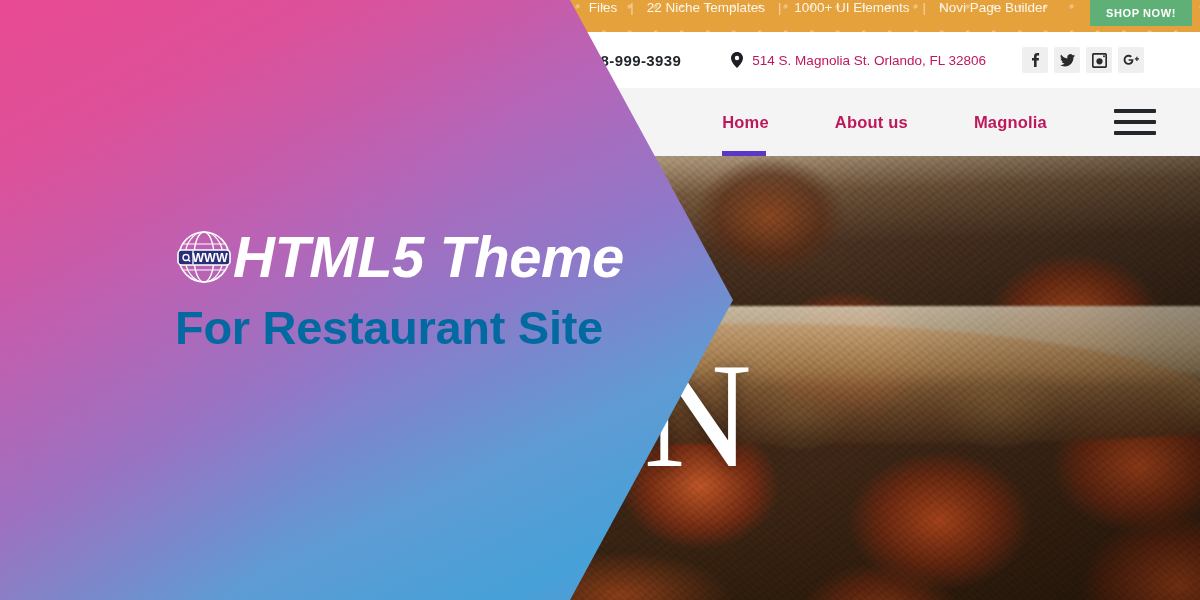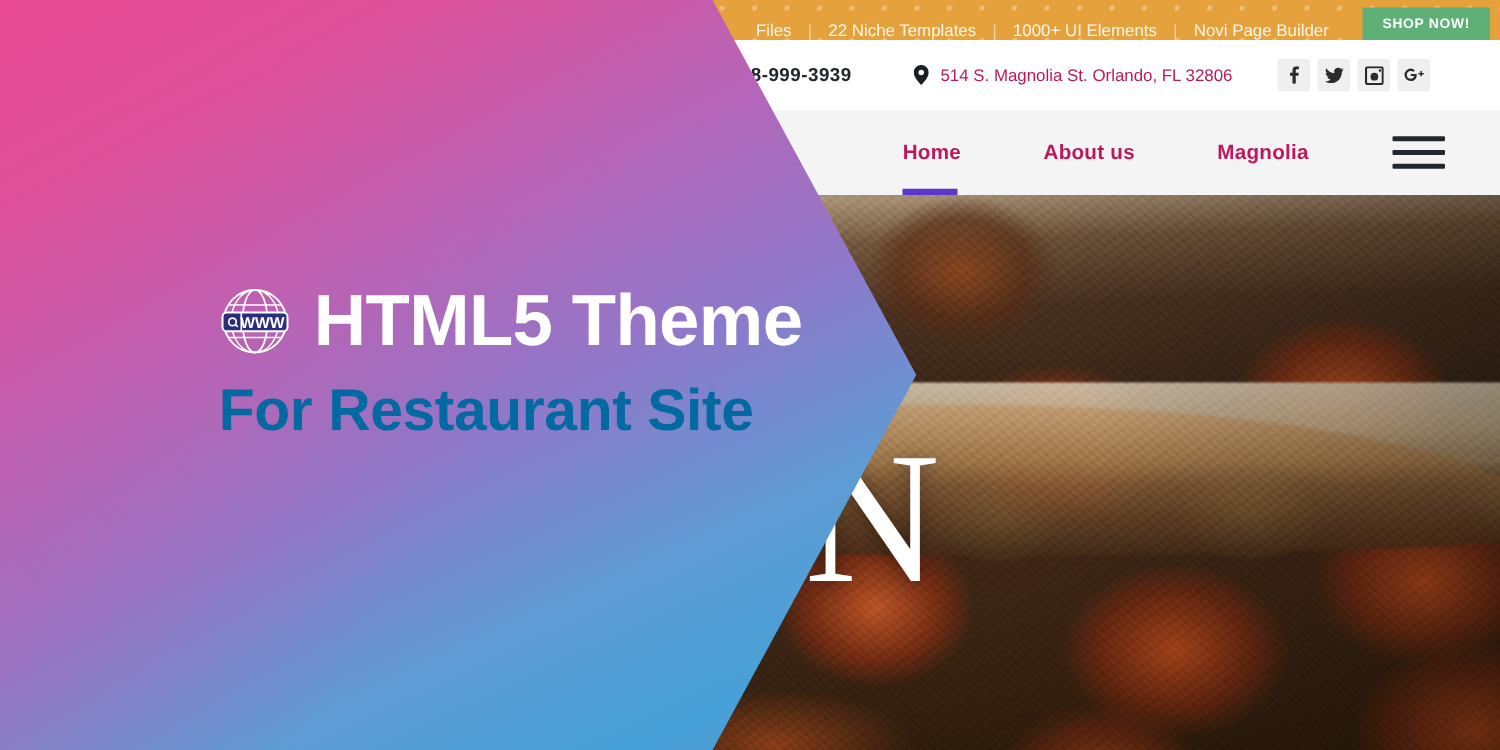--- a/index.html
+++ b/index.html
@@ -67,22 +67,22 @@
 
   
   .promo {
     position:absolute; left:0; top:0; width:1200px; height:32px;
     background-color:#e5a23c;
     background-image:
       radial-gradient(circle at 6px 6px, rgba(255,255,255,.22) 1.6px, rgba(255,255,255,0) 2.2px),
       radial-gradient(circle at 18px 20px, rgba(255,255,255,.18) 1.6px, rgba(255,255,255,0) 2.2px);
     background-size:26px 26px, 26px 26px;
     background-position:0 0, 13px 13px;
-    display:flex; align-items:flex-end; justify-content:flex-end;
-    gap:0; padding-right:8px;
+    display:flex; align-items:flex-start; justify-content:flex-end;
+    gap:16px; padding-right:8px;
   }
   .promo-items { display:flex; align-items:center; font-size:13.5px; color:#fdf6ea; }
   .promo-item { padding:0 13px; white-space:nowrap; }
   .promo-sep { color:rgba(255,255,255,.55); font-size:13px; }
   .shop-btn {
     margin-left:14px; background:#5fb077; color:#ffffff;
     font-size:11px; font-weight:700; letter-spacing:.6px;
     padding:7px 16px; border:none; border-radius:0; cursor:pointer;
     white-space:nowrap;
   }
@@ -142,25 +142,25 @@
   }
   .overlay-tint {
     position:absolute; left:0; top:0; width:1200px; height:600px;
     clip-path:polygon(0 0, 570px 0, 733px 300px, 570px 600px, 0 600px);
     background:linear-gradient(120deg, rgba(232,74,146,.34) 0%, rgba(232,74,146,0) 38%),
                linear-gradient(300deg, rgba(168,122,192,.45) 0%, rgba(168,122,192,0) 40%);
   }
 
   
   .headline { position:absolute; left:175px; top:228px; width:620px; }
-  .headline-row { display:flex; align-items:center; gap:18px; }
+  .headline-row { display:flex; align-items:center; }
   .globe-icon { width:58px; height:58px; flex:none; display:block; }
   .headline-main {
     font-size:58px; font-weight:700; color:#ffffff;
-    letter-spacing:-.5px; line-height:1; white-space:nowrap;
+    letter-spacing:-.5px; line-height:1; white-space:nowrap;font-style:italic;
   }
   .headline-sub {
     margin-top:18px; font-size:47px; font-weight:700; color:#0369a1;
     letter-spacing:-.3px; line-height:1; white-space:nowrap;
   }
 </style>
 </head>
 <body>
 
 <div id="stage">

